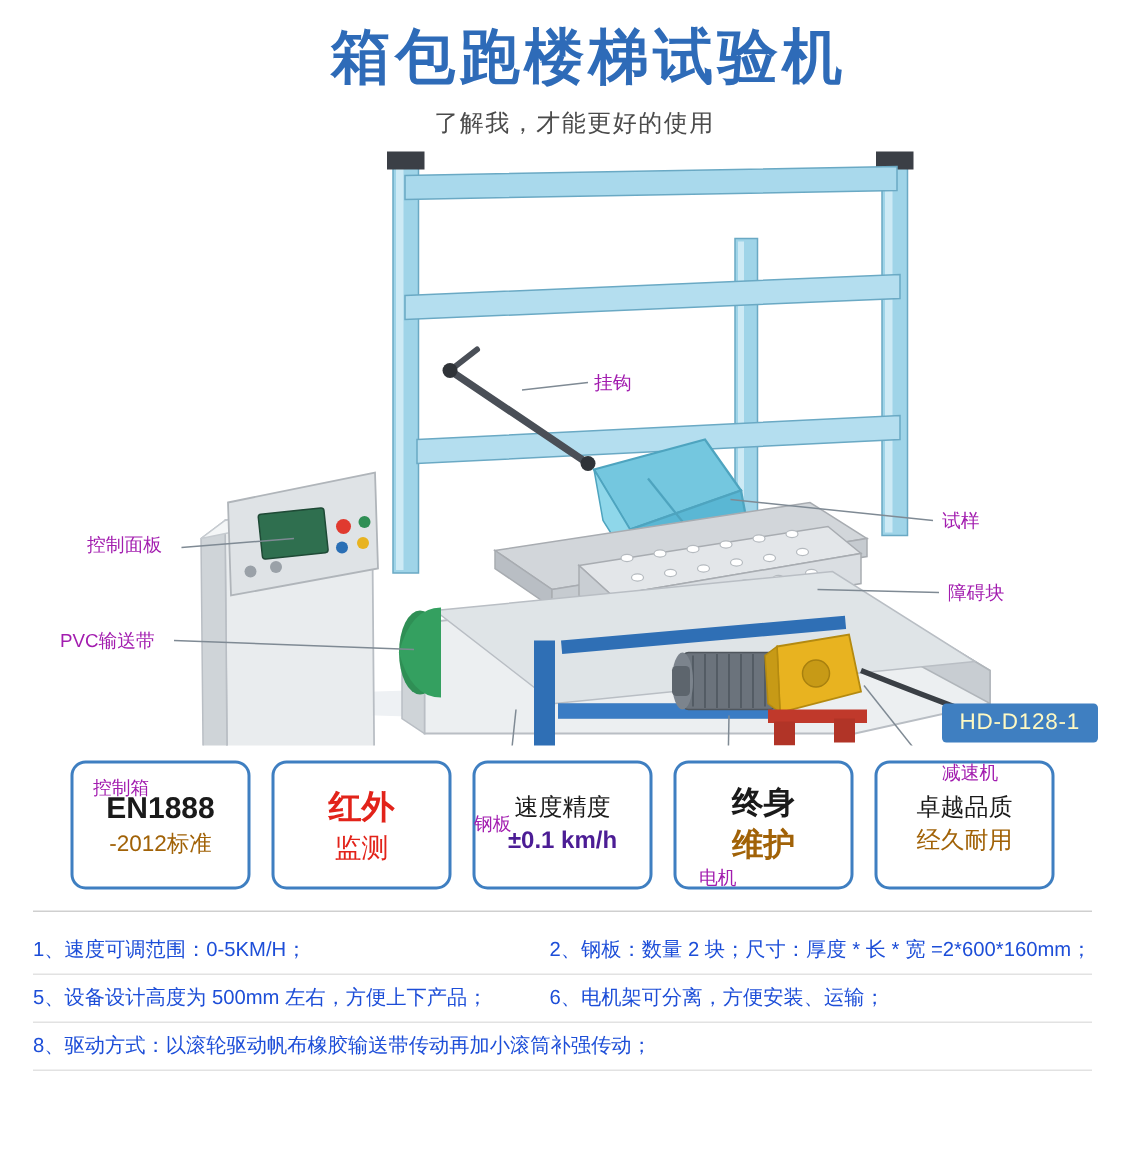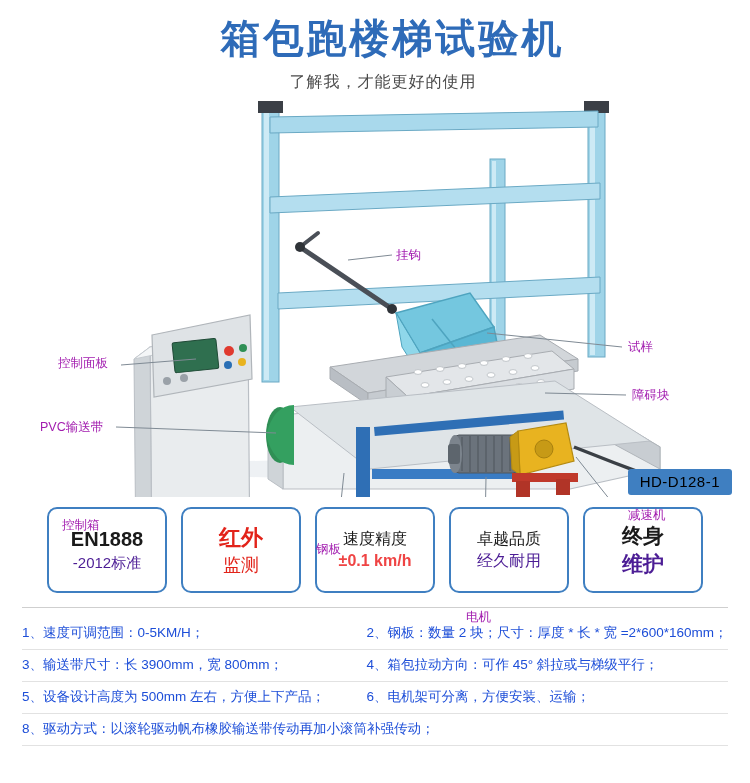--- a/index.html
+++ b/index.html
@@ -45,21 +45,21 @@
     font-size: 12.5px;
     color: #a21caf;
     white-space: nowrap;
   }
 
   .model-badge {
     position: absolute;
     right: 18px;
     bottom: 2px;
     background: #3f7fc1;
-    color: #000000;
+    color: #fef9c3;
     font-size: 15px;
     padding: 4px 12px 5px 12px;
     border-radius: 3px;
     letter-spacing: 0.5px;
   }
 
   
   .features {
     display: flex;
     justify-content: center;
@@ -73,25 +73,25 @@
     border: 2px solid #3f7fc1;
     border-radius: 10px;
     display: flex;
     flex-direction: column;
     align-items: center;
     justify-content: center;
     text-align: center;
     line-height: 1.35;
   }
   .f-line1 { font-size: 19px; font-weight: bold; color: #1a1a1a; }
-  .f-line2 { font-size: 14px; color: #4c1d95; }
+  .f-line2 { font-size: 14px; color: #a16207; }
   .feature.red .f-line1 { color: #e2231a; font-size: 22px; }
   .feature.red .f-line2 { color: #e2231a; font-size: 18px; }
   .feature.speed .f-line1 { font-size: 16px; font-weight: normal; }
-  .feature.speed .f-line2 { color: #ef4444; font-size: 16px; font-weight: bold; }
+  .feature.speed .f-line2 { color: #4c1d95; font-size: 16px; font-weight: bold; }
   .feature.quality .f-line1,
   .feature.quality .f-line2 { font-size: 16px; font-weight: normal; }
   .feature.life .f-line1,
   .feature.life .f-line2 { font-size: 21px; font-weight: bold; }
   .feature.en .f-line1 { font-size: 20px; }
   .feature.en .f-line2 { font-size: 15px; }
 
   
   .specs {
     margin: 14px 22px 0 22px;
@@ -250,58 +250,54 @@
     </g>
   </svg>
 
   <div class="callout" style="left:396px; top:150px;">挂钩</div>
   <div class="callout" style="left:628px; top:242px;">试样</div>
   <div class="callout" style="left:58px; top:258px;">控制面板</div>
   <div class="callout" style="left:632px; top:290px;">障碍块</div>
   <div class="callout" style="left:40px; top:322px;">PVC输送带</div>
   <div class="callout" style="left:62px; top:420px;">控制箱</div>
   <div class="callout" style="left:316px; top:444px;">钢板</div>
-  <div class="callout" style="left:466px; top:480px;margin-top:32px;">电机</div>
+  <div class="callout" style="left:466px; top:480px;">电机</div>
   <div class="callout" style="left:628px; top:410px;">减速机</div>
 
   <div class="model-badge">HD-D128-1</div>
 </div>
 
 <div class="features">
   <div class="feature en">
     <div class="f-line1">EN1888</div>
     <div class="f-line2">-2012标准</div>
   </div>
   <div class="feature red">
     <div class="f-line1">红外</div>
     <div class="f-line2">监测</div>
   </div>
   <div class="feature speed">
     <div class="f-line1">速度精度</div>
     <div class="f-line2">±0.1 km/h</div>
   </div>
+  <div class="feature life">
+    <div class="f-line1">终身</div>
+    <div class="f-line2">维护</div>
+  </div>
   <div class="feature quality">
     <div class="f-line1">卓越品质</div>
     <div class="f-line2">经久耐用</div>
-  </div>
-  <div class="feature life">
-    <div class="f-line1">终身</div>
-    <div class="f-line2">维护</div>
   </div>
 </div>
 
 <div class="specs">
   <div class="spec-row">
     <div class="col">1、速度可调范围：0-5KM/H；</div>
     <div class="col wide">2、钢板：数量 2 块；尺寸：厚度 * 长 * 宽 =2*600*160mm；</div>
   </div>
   <div class="spec-row">
-    <div class="col">3、输送带尺寸：长 3900mm，宽 800mm；</div>
-    <div class="col wide">4、箱包拉动方向：可作 45° 斜拉或与梯级平行；</div>
-  </div>
-  <div class="spec-row">
     <div class="col">5、设备设计高度为 500mm 左右，方便上下产品；</div>
     <div class="col wide">6、电机架可分离，方便安装、运输；</div>
   </div>
   <div class="spec-row single">
     <div class="col">8、驱动方式：以滚轮驱动帆布橡胶输送带传动再加小滚筒补强传动；</div>
   </div>
 </div>
 
 </body></html>

